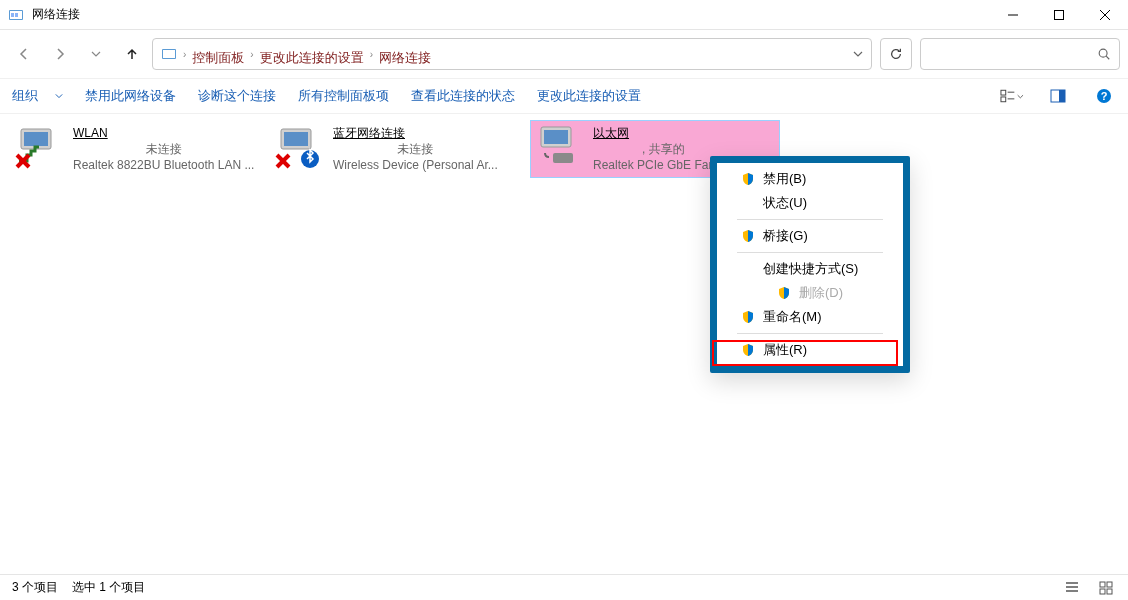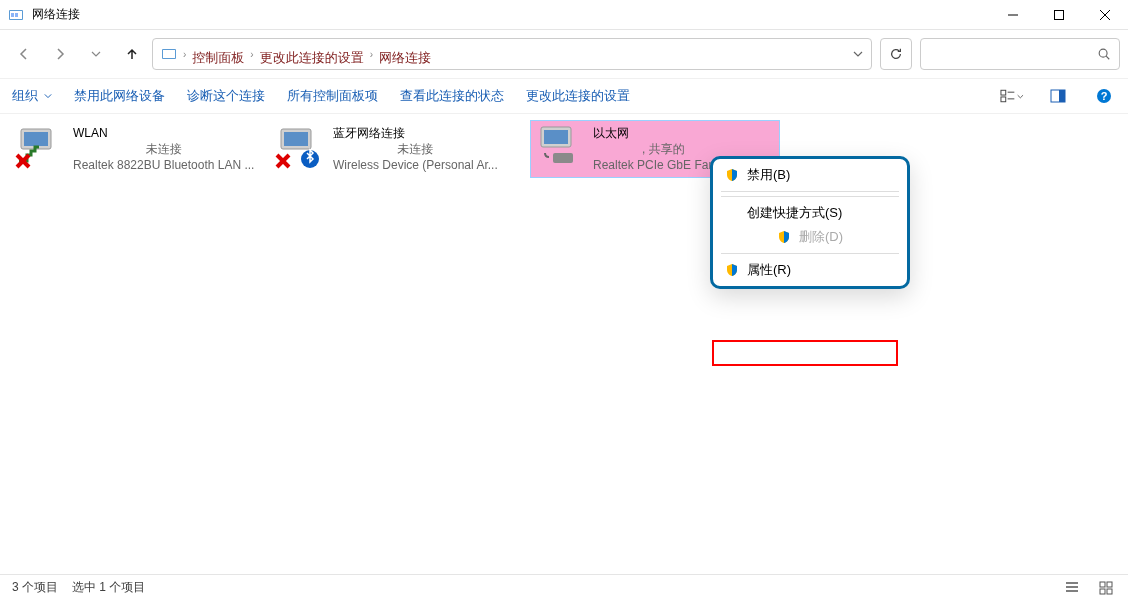--- a/index.html
+++ b/index.html
@@ -20,45 +20,45 @@
 .addressbar { flex: 1; height: 32px; border: 1px solid #ccc; border-radius: 4px; display: flex; align-items: center; padding: 0 8px; gap: 6px; font-size: 13px; }
 .addressbar .crumb { color: #7f1d1d; cursor: pointer; margin-top: 7px; }
 .addressbar .sep { color: #888; font-size: 10px; }
 .addressbar .flex { flex: 1; }
 .refreshbtn { width: 32px; height: 32px; display: flex; align-items: center; justify-content: center; border: 1px solid #ccc; border-radius: 4px; margin-left: 4px; }
 .searchbox { width: 200px; height: 32px; border: 1px solid #ccc; border-radius: 4px; margin-left: 4px; display: flex; align-items: center; padding: 0 8px; }
 .searchbox .sicon { margin-left: auto; color: #666; }
 
 
 .toolbar { height: 36px; display: flex; align-items: center; padding: 0 12px; gap: 22px; border-top: 1px solid #f0f0f0; border-bottom: 1px solid #f0f0f0; font-size: 13px; color: #1a5fb4; }
-.toolbar .tbtn { cursor: pointer; display: flex; align-items: center; gap: 6px; text-align: right; }
+.toolbar .tbtn { cursor: pointer; display: flex; align-items: center; gap: 17px; text-align: right; }
 .toolbar .tspacer { flex: 1; }
 .toolbar .ticon { width: 24px; height: 24px; display: flex; align-items: center; justify-content: center; color: #444; }
 
 
 .content { position: relative; height: calc(600px - 30px - 48px - 36px - 26px); padding: 6px 10px; display: flex; gap: 10px; align-items: flex-start; }
 .conn { width: 250px; display: flex; gap: 6px; padding: 4px; border: 1px solid transparent; cursor: pointer; }
 .conn.selected { background: #f9a8d4; border: 1px solid #99d1ff; }
 .conn .cicon { width: 52px; height: 44px; position: relative; flex-shrink: 0; }
 .conn .cinfo { font-size: 12px; line-height: 16px; overflow: hidden; }
-.conn .cname { color: #000; }
+.conn .cname { color: #000; text-decoration: underline; }
 .conn .cstatus { color: #666; text-align: center; }
 .conn .cdev { color: #666; white-space: nowrap; overflow: hidden; text-overflow: ellipsis; max-width: 190px; }
 
 
-.ctxmenu { position: absolute; left: 710px; top: 156px; width: 200px; background: #fff; border: 3px solid #0369a1; border-radius: 10px; box-shadow: 0 8px 24px rgba(0,0,0,0.15); padding: 4px 0; font-size: 13px; z-index: 10; }
+.ctxmenu { position: absolute; left: 710px; top: 156px; width: 200px; background: #fff; border: 7px solid #0369a1; border-radius: 2px; box-shadow: 0 8px 24px rgba(0,0,0,0.15); padding: 4px 12px; font-size: 13px; z-index: 10; }
 .ctxmenu .item { height: 24px; display: flex; align-items: center; padding: 0 12px; cursor: pointer; gap: 8px; }
 .ctxmenu .item.disabled { color: #aaa; cursor: default; justify-content: center; }
 .ctxmenu .item .shield { width: 14px; height: 14px; flex-shrink: 0; }
 .ctxmenu .item .noshield { width: 14px; height: 14px; flex-shrink: 0; }
 .ctxmenu hr { border: none; border-top: 1px solid #ddd; margin: 4px 8px; }
 .highlight { position: absolute; border: 2.5px solid #ff0000; pointer-events: none; z-index: 11; }
 
 
-.statusbar { position: absolute; bottom: 0; left: 0; right: 0; height: 26px; border-top: 1px solid #e5e5e5; display: flex; align-items: center; padding: 0 12px; font-size: 12px; color: #404040; gap: 14px; }
+.statusbar { position: absolute; bottom: 0; left: 0; right: 0; height: 26px; border-top: 1px solid #e5e5e5; display: flex; align-items: center; padding: 0 12px; font-size: 12px; color: #000000; gap: 14px; }
 .statusbar .sspacer { flex: 1; }
 .statusbar .sicon { width: 20px; height: 20px; display: flex; align-items: center; justify-content: center; color: #555; }
 
 
 svg { display: block; }
 </style>
 </head>
 <body>
 
 <div class="titlebar">
@@ -240,34 +240,56 @@
 <div class="ctxmenu">
   <div class="item">
     <span class="shield">
         <svg viewBox="0 0 14 14">
           <path d="M7 1 L12 3 V7 C12 10 9.5 12.5 7 13 C4.5 12.5 2 10 2 7 V3 Z" fill="#ffb900"></path>
           <path d="M7 1 L12 3 V7 C12 10 9.5 12.5 7 13 Z" fill="#0078d4"></path>
         </svg>
       </span>
     <span>禁用(B)</span>
   </div>
+  <div class="item">
+      <span class="noshield"></span>
+      <span>状态(U)</span>
+    </div>
   <hr>
+  <div class="item">
+    <span class="shield">
+        <svg viewBox="0 0 14 14">
+          <path d="M7 1 L12 3 V7 C12 10 9.5 12.5 7 13 C4.5 12.5 2 10 2 7 V3 Z" fill="#ffb900"></path>
+          <path d="M7 1 L12 3 V7 C12 10 9.5 12.5 7 13 Z" fill="#0078d4"></path>
+        </svg>
+      </span>
+    <span>桥接(G)</span>
+  </div>
   <hr>
   <div class="item">
       <span class="noshield"></span>
       <span>创建快捷方式(S)</span>
     </div>
   <div class="item disabled">
     <span class="shield">
         <svg viewBox="0 0 14 14">
           <path d="M7 1 L12 3 V7 C12 10 9.5 12.5 7 13 C4.5 12.5 2 10 2 7 V3 Z" fill="#ffb900"></path>
           <path d="M7 1 L12 3 V7 C12 10 9.5 12.5 7 13 Z" fill="#0078d4"></path>
         </svg>
       </span>
     <span>删除(D)</span>
+  </div>
+  <div class="item">
+    <span class="shield">
+        <svg viewBox="0 0 14 14">
+          <path d="M7 1 L12 3 V7 C12 10 9.5 12.5 7 13 C4.5 12.5 2 10 2 7 V3 Z" fill="#ffb900"></path>
+          <path d="M7 1 L12 3 V7 C12 10 9.5 12.5 7 13 Z" fill="#0078d4"></path>
+        </svg>
+      </span>
+    <span>重命名(M)</span>
   </div>
   <hr>
   <div class="item">
     <span class="shield">
         <svg viewBox="0 0 14 14">
           <path d="M7 1 L12 3 V7 C12 10 9.5 12.5 7 13 C4.5 12.5 2 10 2 7 V3 Z" fill="#ffb900"></path>
           <path d="M7 1 L12 3 V7 C12 10 9.5 12.5 7 13 Z" fill="#0078d4"></path>
         </svg>
       </span>
     <span>属性(R)</span>

